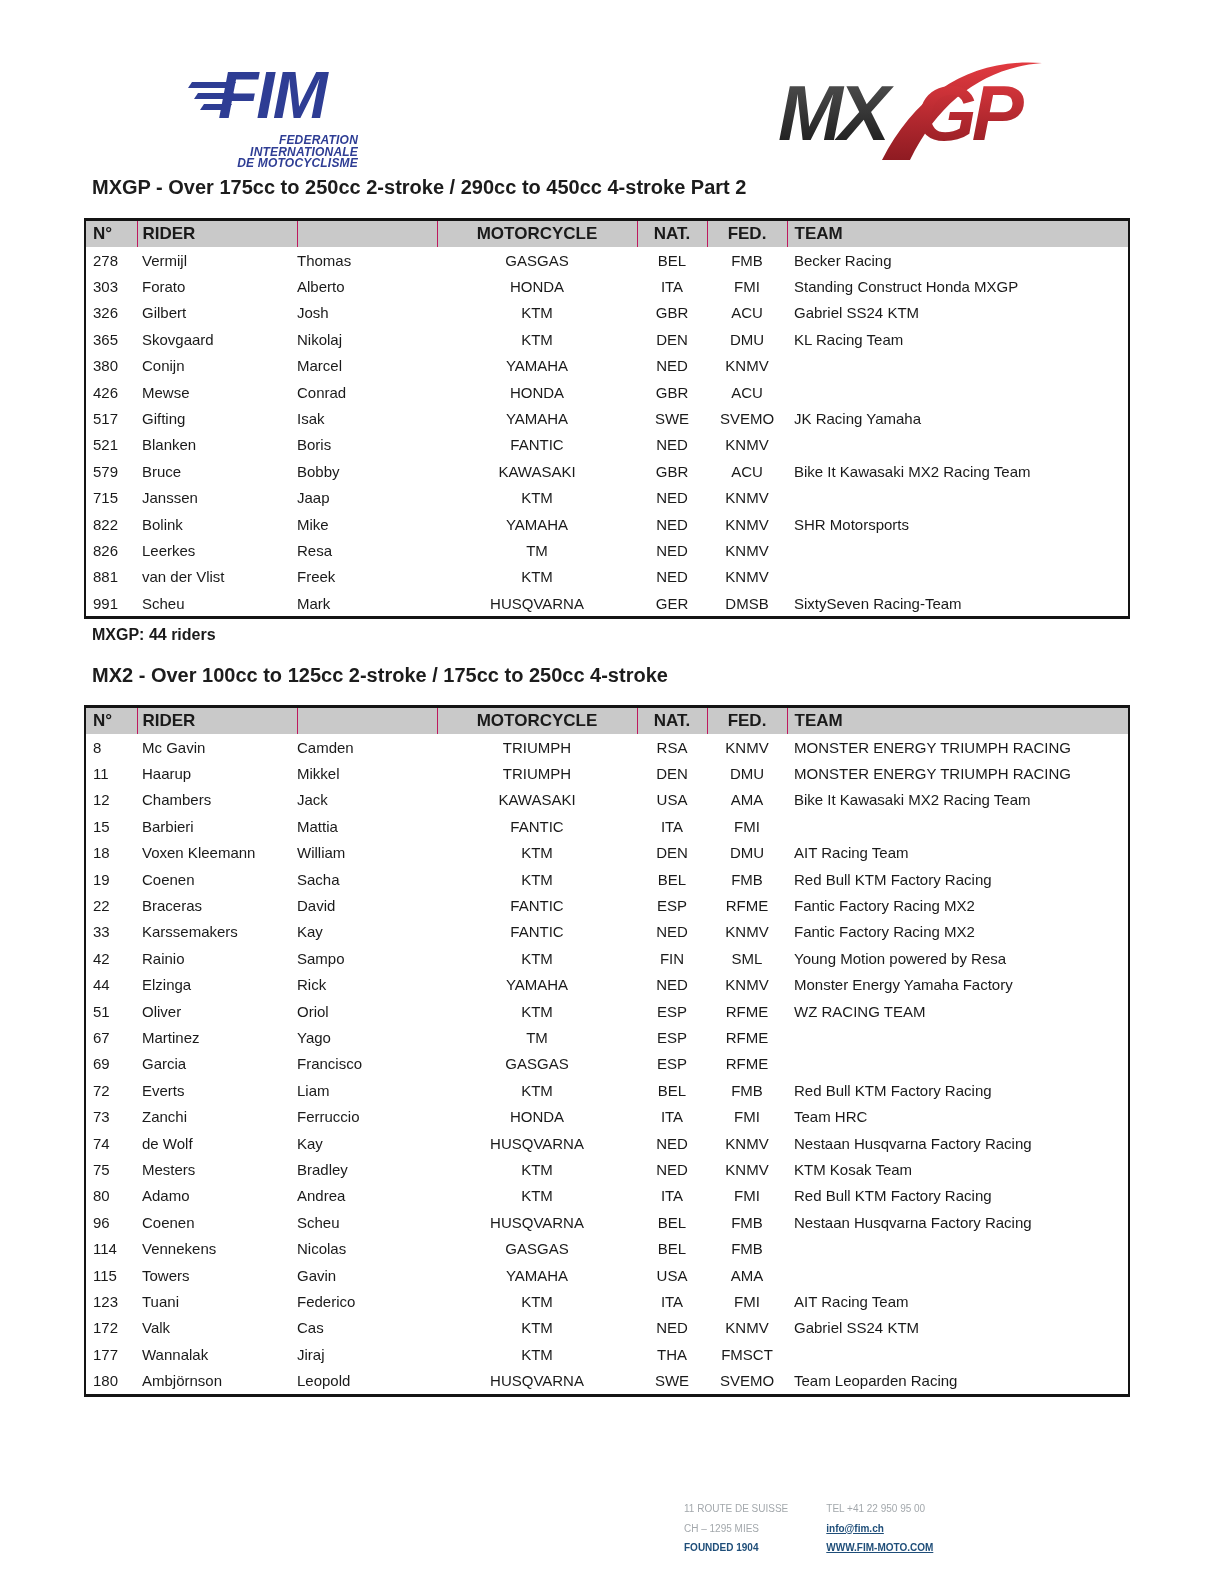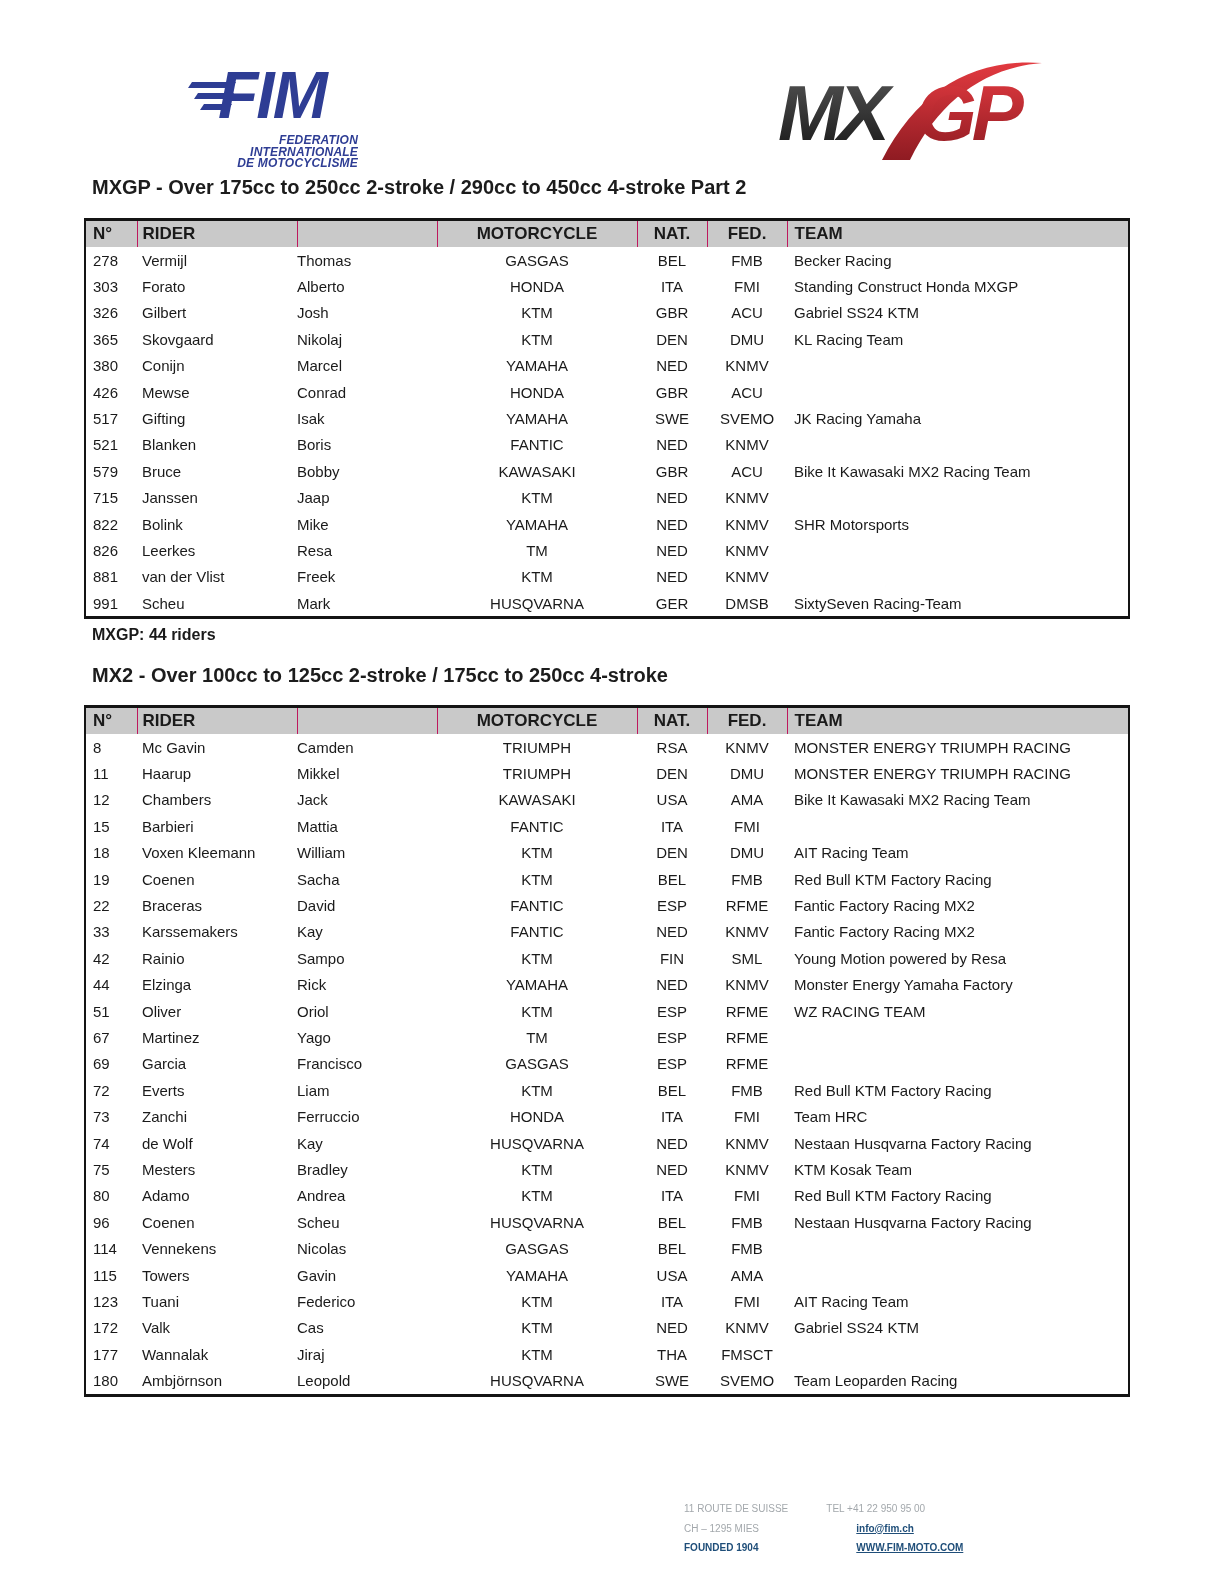--- a/index.html
+++ b/index.html
@@ -44,21 +44,21 @@
   .c-nat{text-align:center;margin-left:30px;}
   .c-fed{text-align:center;}
   .c-team{text-align:left;padding-left:7px !important;}
 
   
   .footer{position:absolute;left:684px;top:1499px;display:flex;gap:38px;
     font-size:10px;line-height:19.5px;white-space:nowrap;}
   .footer .muted{color:#a3a8ac;}
   .footer .navy{color:#1f4e79;}
   .footer .bold{font-weight:bold;}
-  .footer a{color:#1f4e79;text-decoration:underline;font-weight:bold;cursor:pointer;margin-left:30px;}
+  .footer a{color:#1f4e79;text-decoration:underline;font-weight:bold;cursor:pointer;}
 </style>
 </head>
 <body>
 
 <div class="page">
 
   <div class="fim-logo">
     <svg width="170" height="78" viewBox="0 0 170 78">
       <g fill="#2e3d94">
         <path d="M4 30 L48 30 L44 36 L0 36 Z"></path>

